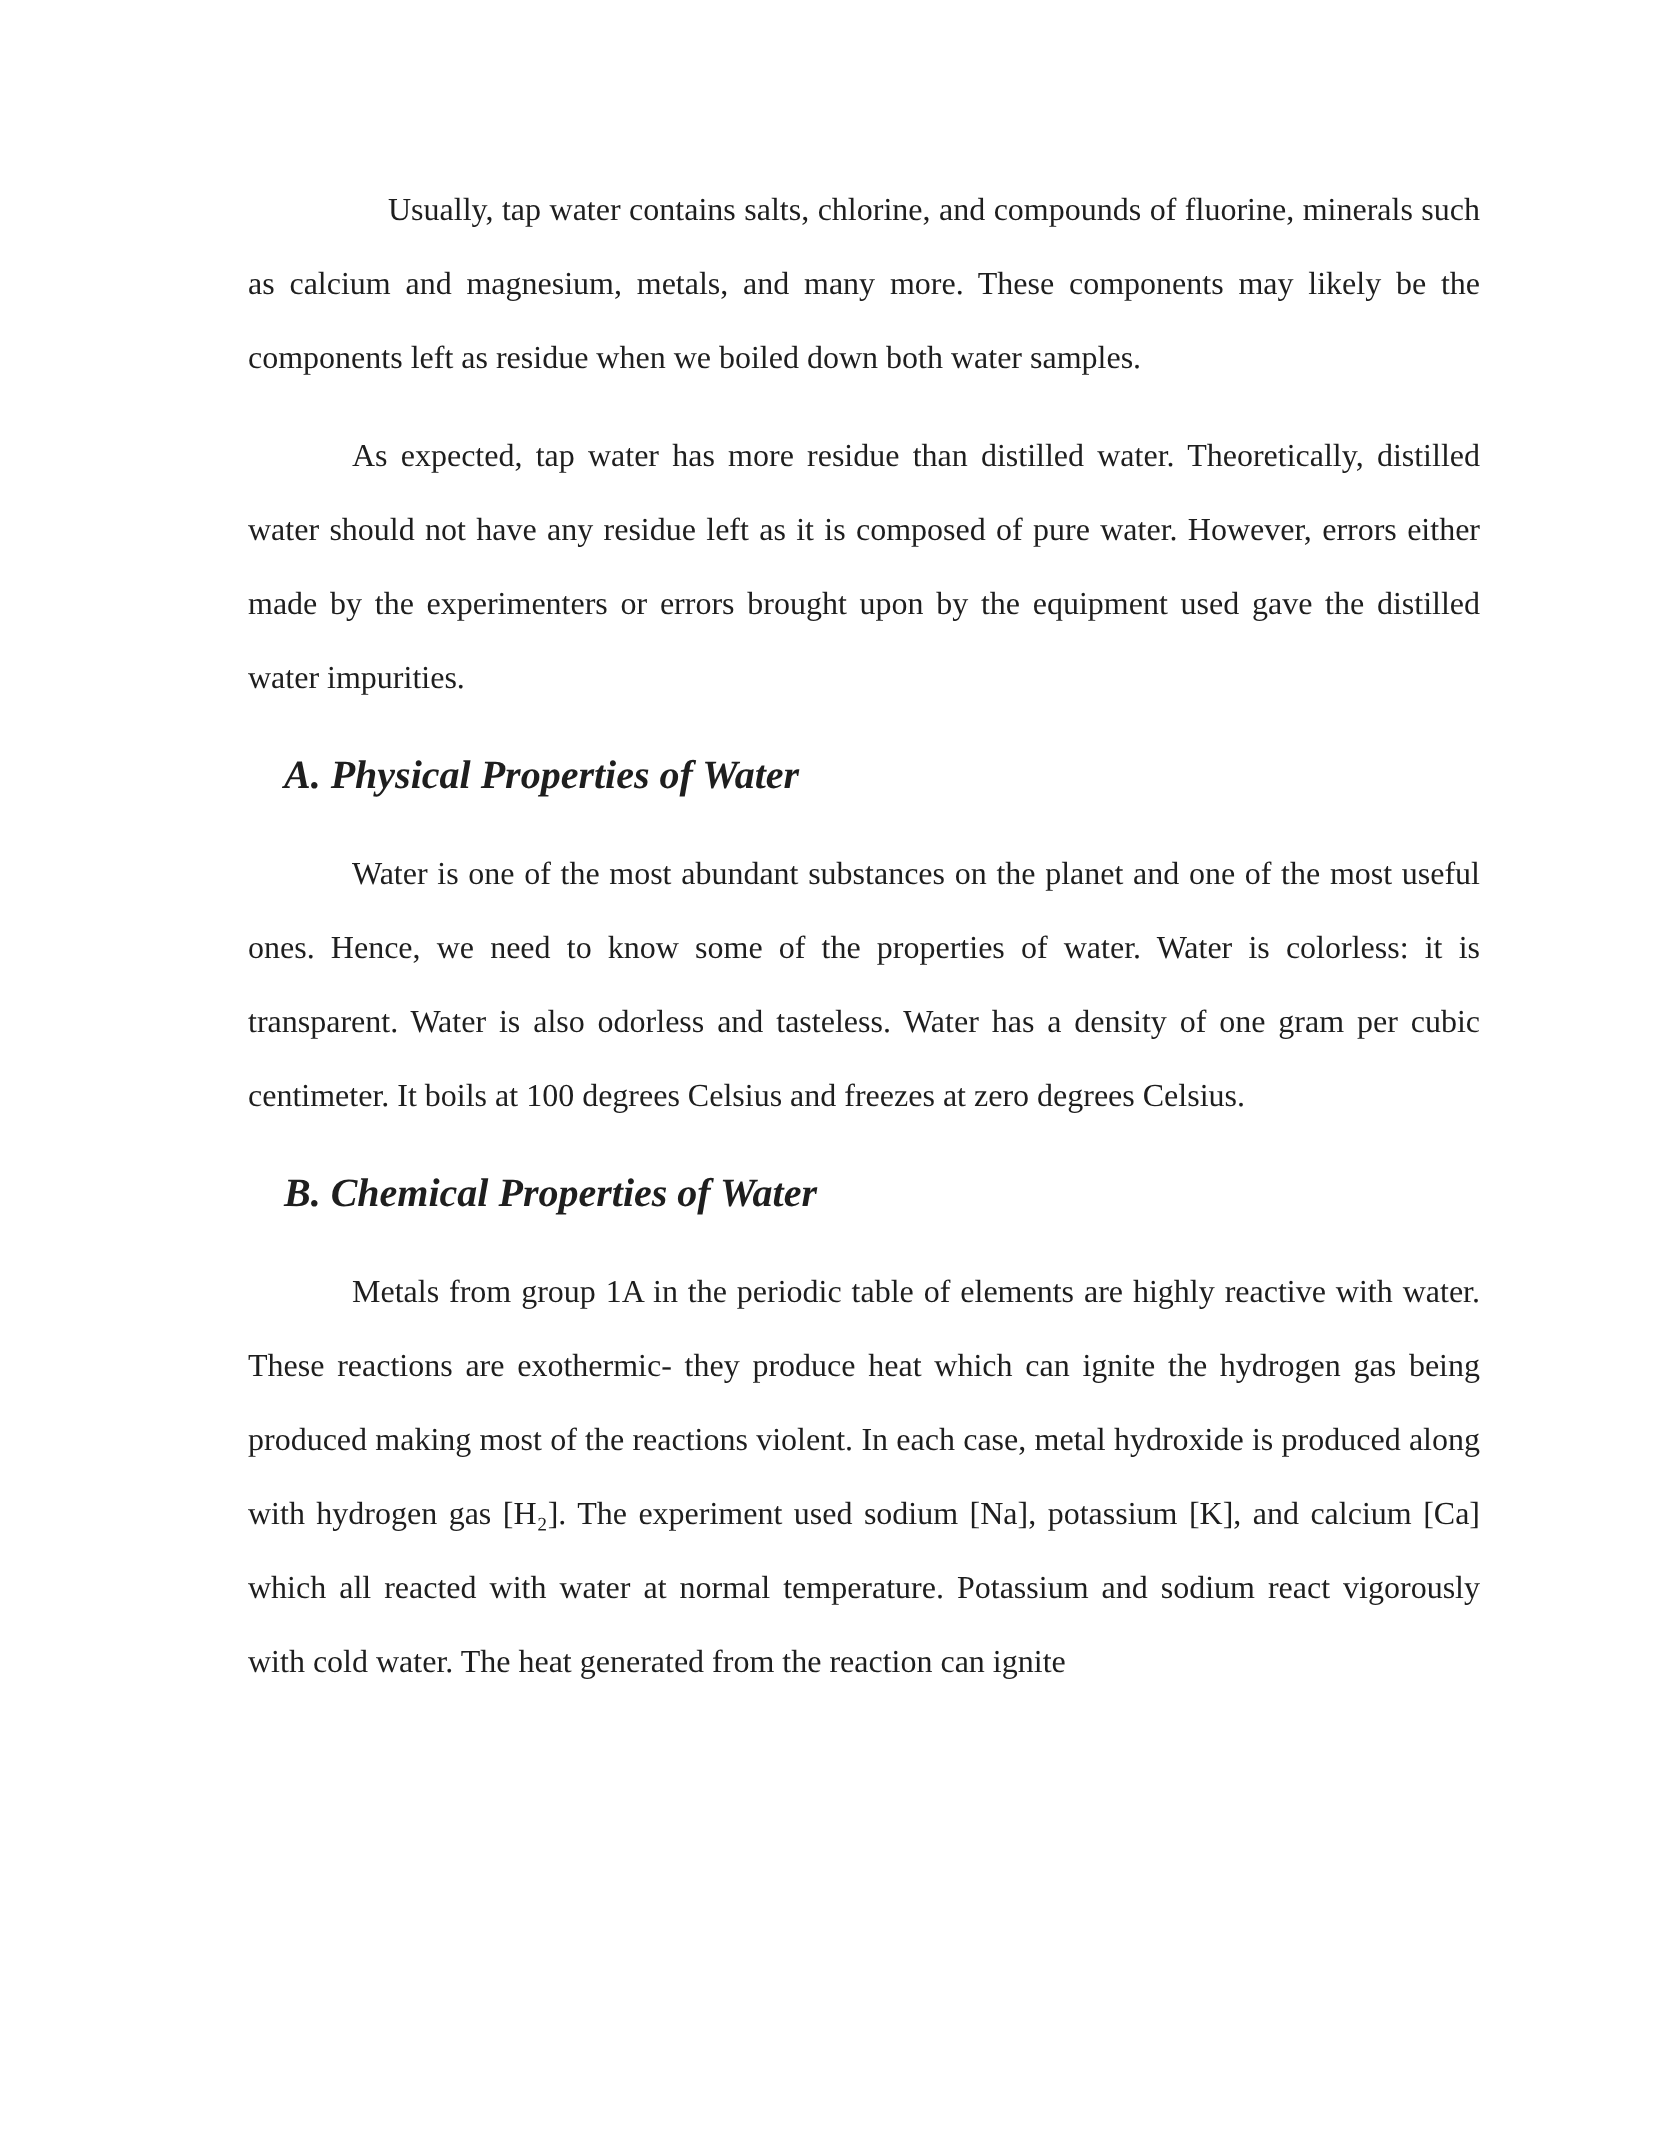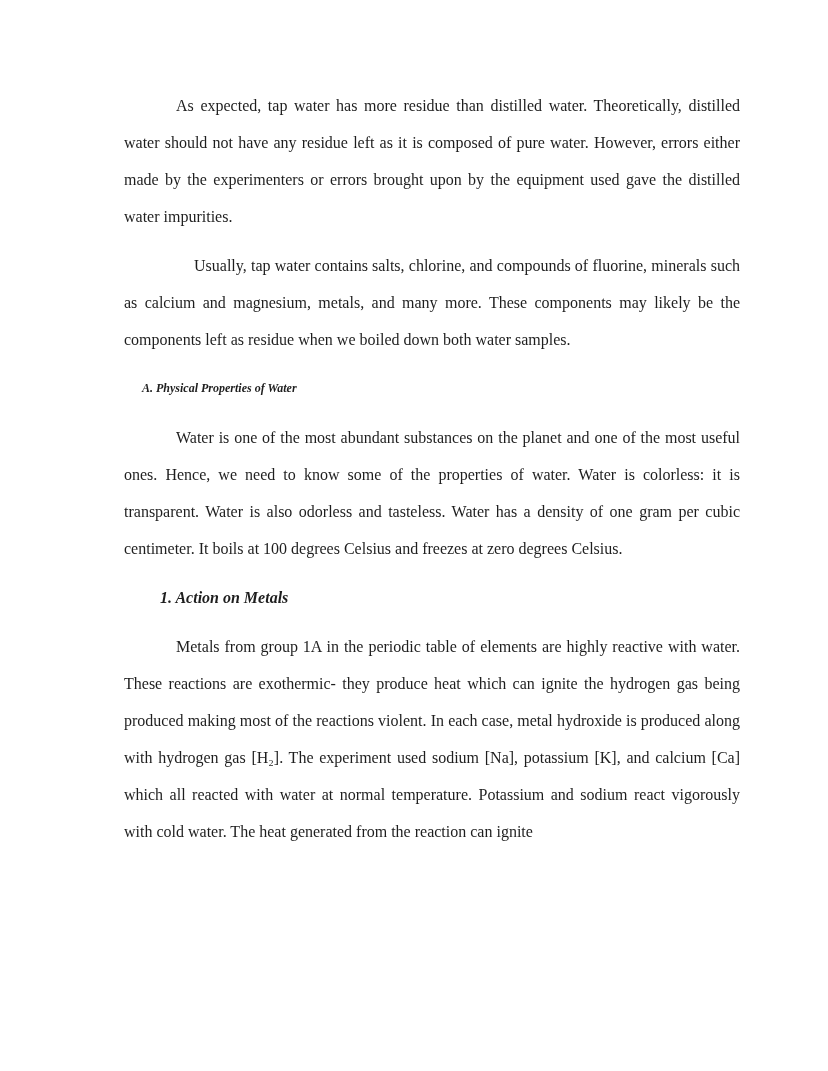--- a/index.html
+++ b/index.html
@@ -39,48 +39,48 @@
     font-weight: bold;
     font-style: normal;
   }
   h2.section-heading .section-num {
     display: inline-block;
     width: 41px;
   }
   h3.subsection-heading {
     margin: 0 0 12px 0;
     padding-left: 22px;
-    font-size: 12px;
+    font-size: 20px;
     line-height: 37px;
     font-weight: bold;
     font-style: italic;
   }
   h4.subsubsection-heading {
     margin: 0 0 12px 0;
     padding-left: 40px;
     font-size: 16px;
     line-height: 37px;
     font-weight: bold;
     font-style: italic;
   }
 </style>
 </head>
 <body>
 
 <div class="page" style="background: rgb(255, 255, 255);">
   <div class="content" style="color: rgb(30, 30, 30);">
 
+    <p class="body first-para">Usually, tap water contains salts, chlorine, and compounds of fluorine, minerals such as calcium and magnesium, metals, and many more. These components may likely be the components left as residue when we boiled down both water samples.</p>
+
     <p class="body">As expected, tap water has more residue than distilled water. Theoretically, distilled water should not have any residue left as it is composed of pure water. However, errors either made by the experimenters or errors brought upon by the equipment used gave the distilled water impurities.</p>
-
-    <p class="body first-para">Usually, tap water contains salts, chlorine, and compounds of fluorine, minerals such as calcium and magnesium, metals, and many more. These components may likely be the components left as residue when we boiled down both water samples.</p>
 
 
     <h3 class="subsection-heading">A. Physical Properties of Water</h3>
 
     <p class="body">Water is one of the most abundant substances on the planet and one of the most useful ones. Hence, we need to know some of the properties of water. Water is colorless: it is transparent. Water is also odorless and tasteless. Water has a density of one gram per cubic centimeter. It boils at 100 degrees Celsius and freezes at zero degrees Celsius.</p>
 
+    <h3 class="subsection-heading">B. Chemical Properties of Water</h3>
 
-    <h4 class="subsubsection-heading">1. Action on Metals</h4>
 
     <p class="body">Metals from group 1A in the periodic table of elements are highly reactive with water. These reactions are exothermic- they produce heat which can ignite the hydrogen gas being produced making most of the reactions violent. In each case, metal hydroxide is produced along with hydrogen gas [H₂]. The experiment used sodium [Na], potassium [K], and calcium [Ca] which all reacted with water at normal temperature. Potassium and sodium react vigorously with cold water. The heat generated from the reaction can ignite</p>
 
   </div>
 </div>
 
 </body></html>

